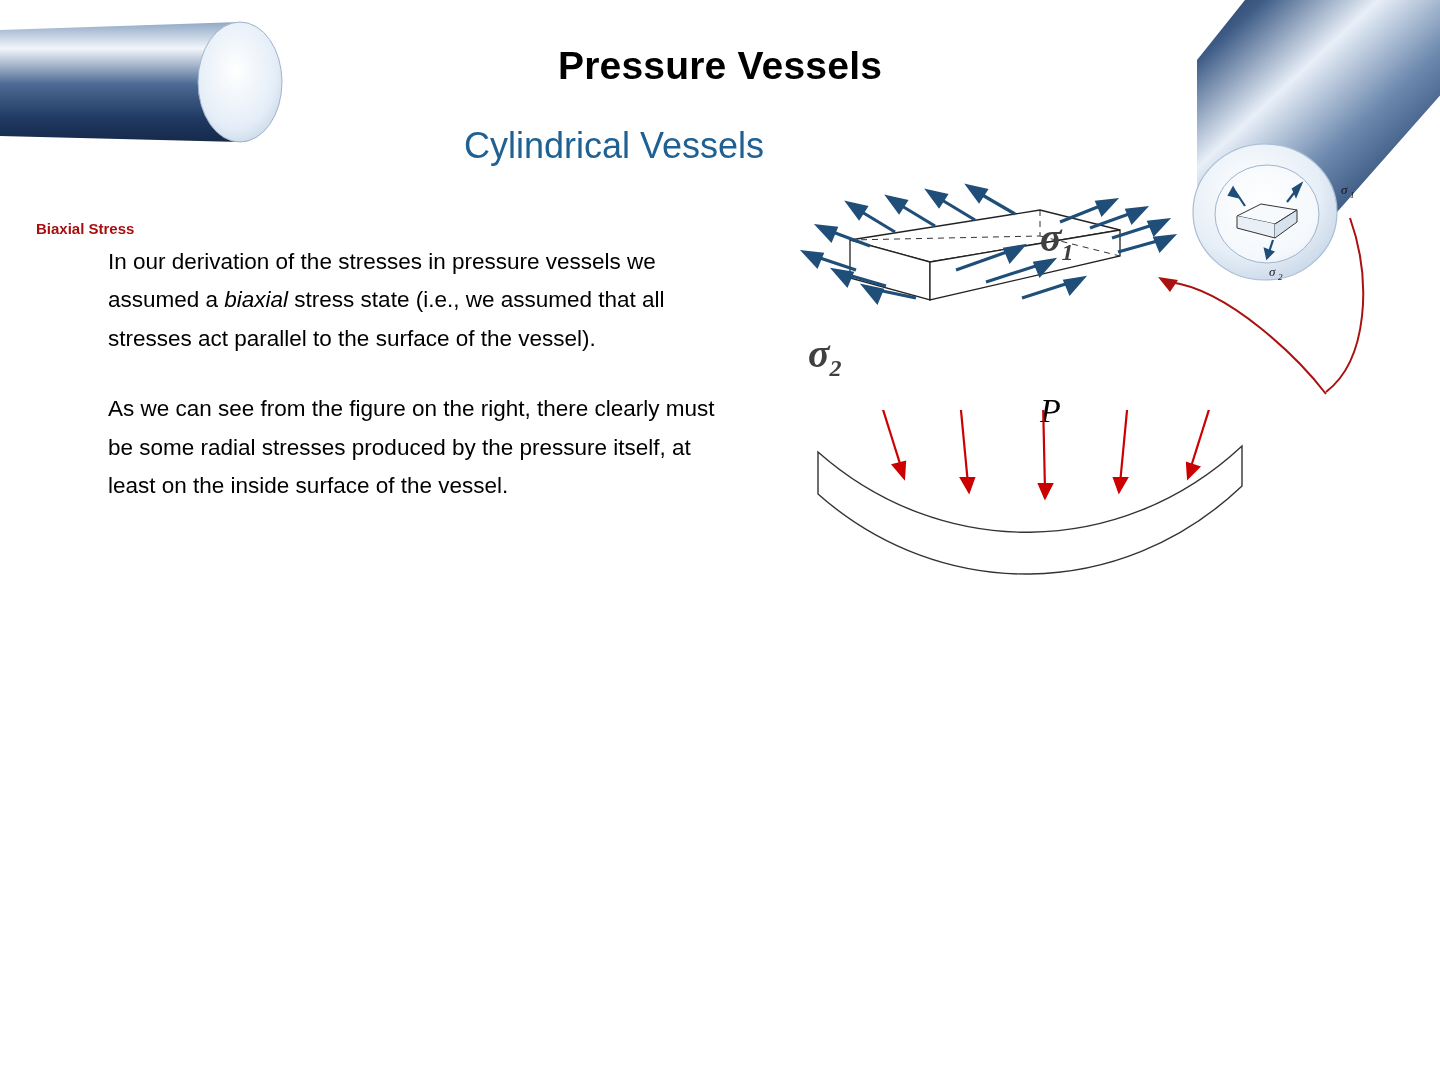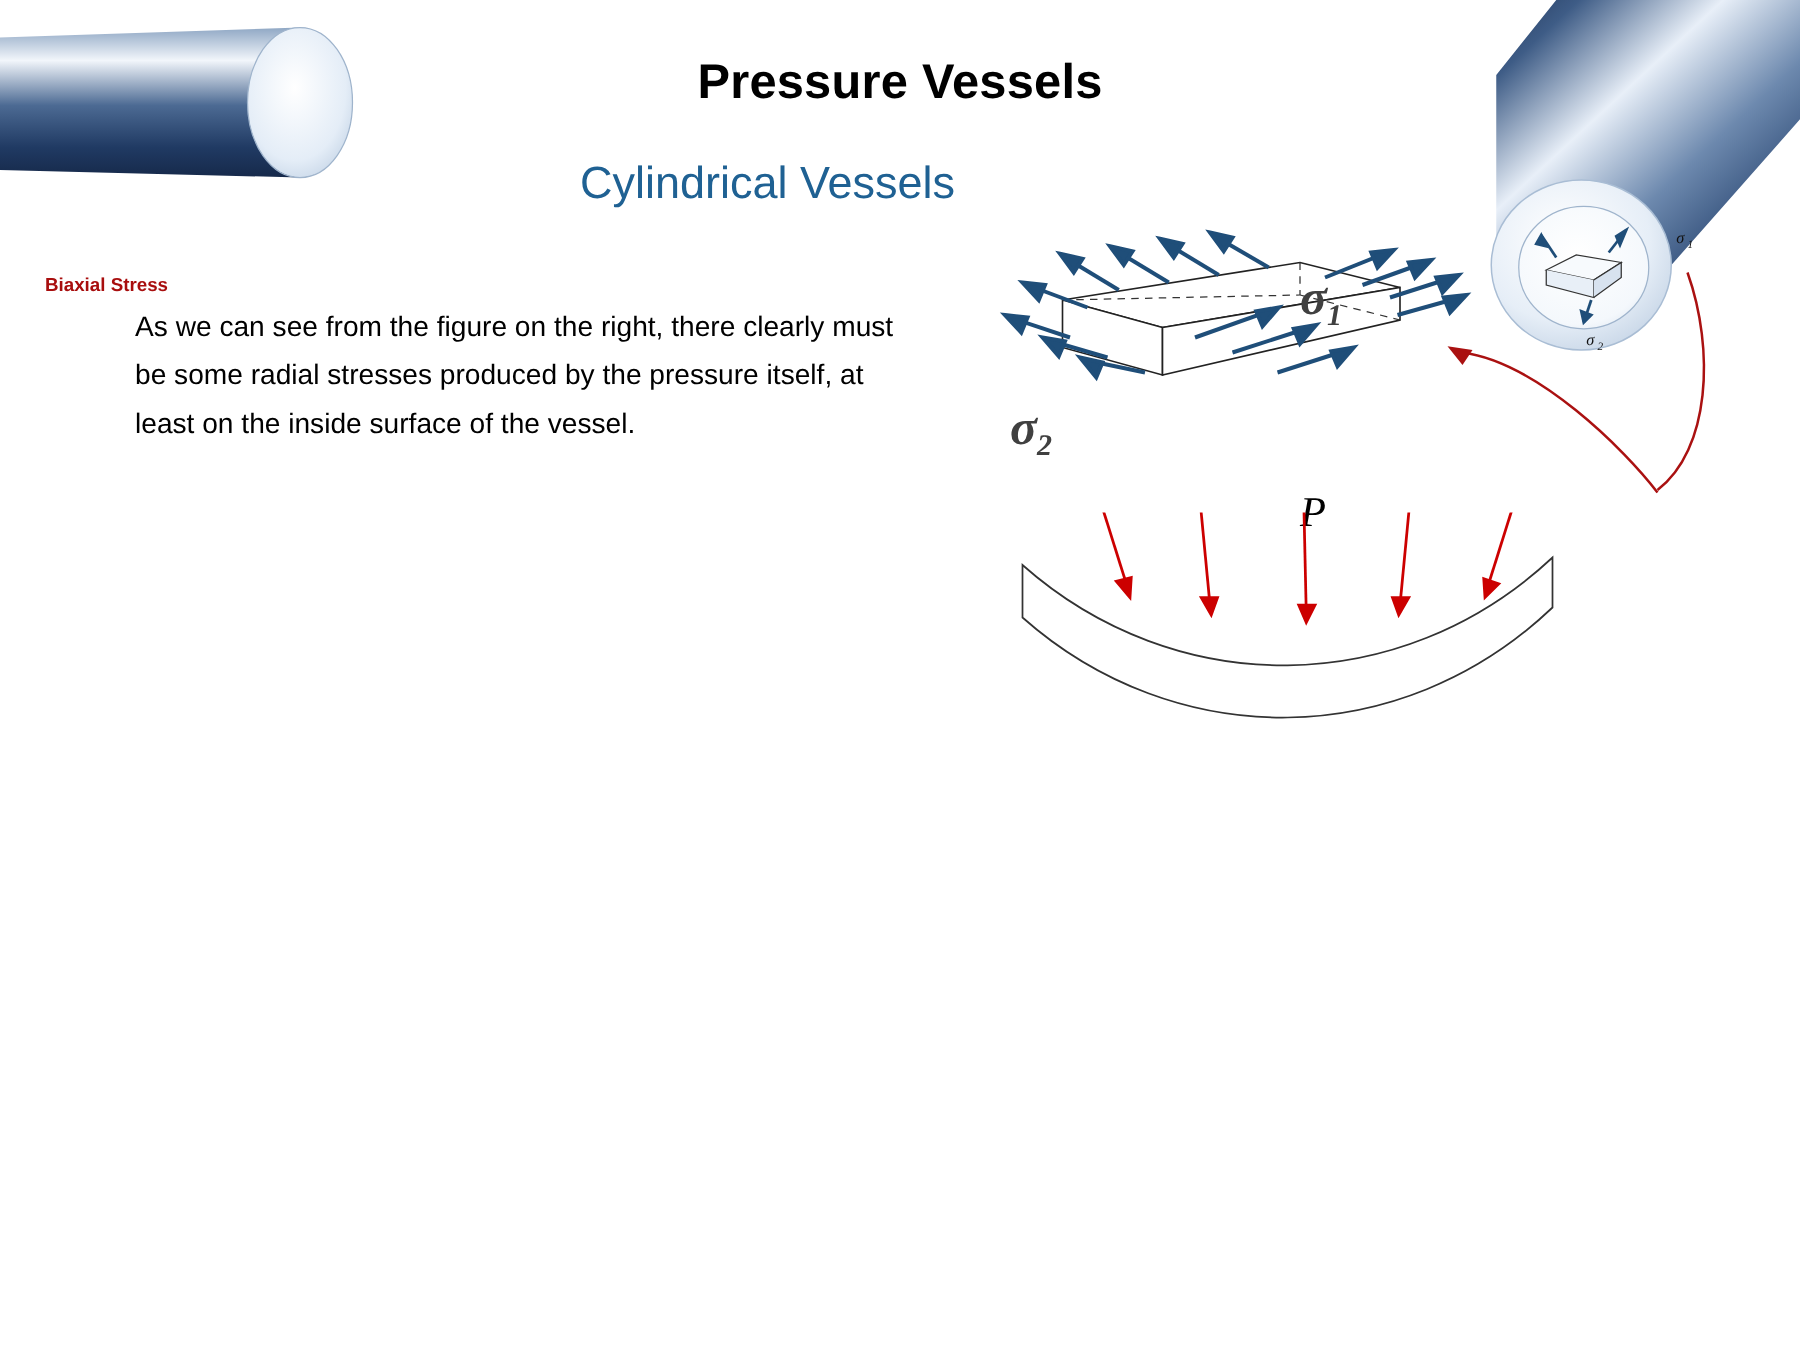--- a/index.html
+++ b/index.html
@@ -178,20 +178,23 @@
   <text x="175" y="198" font-family="Liberation Serif, serif" font-style="italic" font-size="9" fill="#111">1</text>
   <text x="94" y="276" font-family="Liberation Serif, serif" font-style="italic" font-size="13" fill="#111">σ</text>
   <text x="103" y="280" font-family="Liberation Serif, serif" font-style="italic" font-size="9" fill="#111">2</text>
 </svg>
 
 <div class="slide-title">Pressure Vessels</div>
 <div class="slide-subtitle">Cylindrical Vessels</div>
 
 <div class="text-col">
   <div class="section-head">Biaxial Stress</div>
+  <p class="para">
+    <span>In our derivation of the stresses in pressure vessels we assumed a </span><em>biaxial</em><span> stress state (i.e., we assumed that all stresses act parallel to the surface of the vessel).</span>
+  </p>
   <p class="para">As we can see from the figure on the right, there clearly must be some radial stresses produced by the pressure itself, at least on the inside surface of the vessel.</p>
 </div>
 
 <div class="figure-area">
 
   <svg width="660" height="260" style="position:absolute;left:0;top:0;">
     <g stroke="#222" stroke-width="1.3" fill="#ffffff">
 
       <polygon points="90,70 280,40 360,60 170,92" fill="#ffffff"></polygon>
 
@@ -243,21 +246,21 @@
 
     <g stroke="#1F4E79" stroke-width="3.2" fill="#1F4E79">
       <line x1="262" y1="128" x2="318" y2="110"></line>
         <polygon points="323,108 305,111 310,123"></polygon>
     </g>
   </svg>
 
   <div class="sigma-label" style="left:280px;top:44px;">
     <span>σ</span><sub>1</sub>
   </div>
-  <div class="sigma-label" style="left:48px;top:148px;">
+  <div class="sigma-label" style="left:48px;top:160px;">
     <span>σ</span><sub>2</sub>
   </div>
 
   <svg width="660" height="470" style="position:absolute;left:0;top:0;pointer-events:none;">
     <g stroke="#AA1111" stroke-width="2" fill="none">
       <path d="M566,224 C540,190 470,120 410,112"></path>
     </g>
     <polygon points="340,105 360,108 352,120" fill="#AA1111" transform="translate(58,2)"></polygon>
     <g stroke="#AA1111" stroke-width="2" fill="none">
       <path d="M590,48 C612,110 608,190 566,222"></path>

